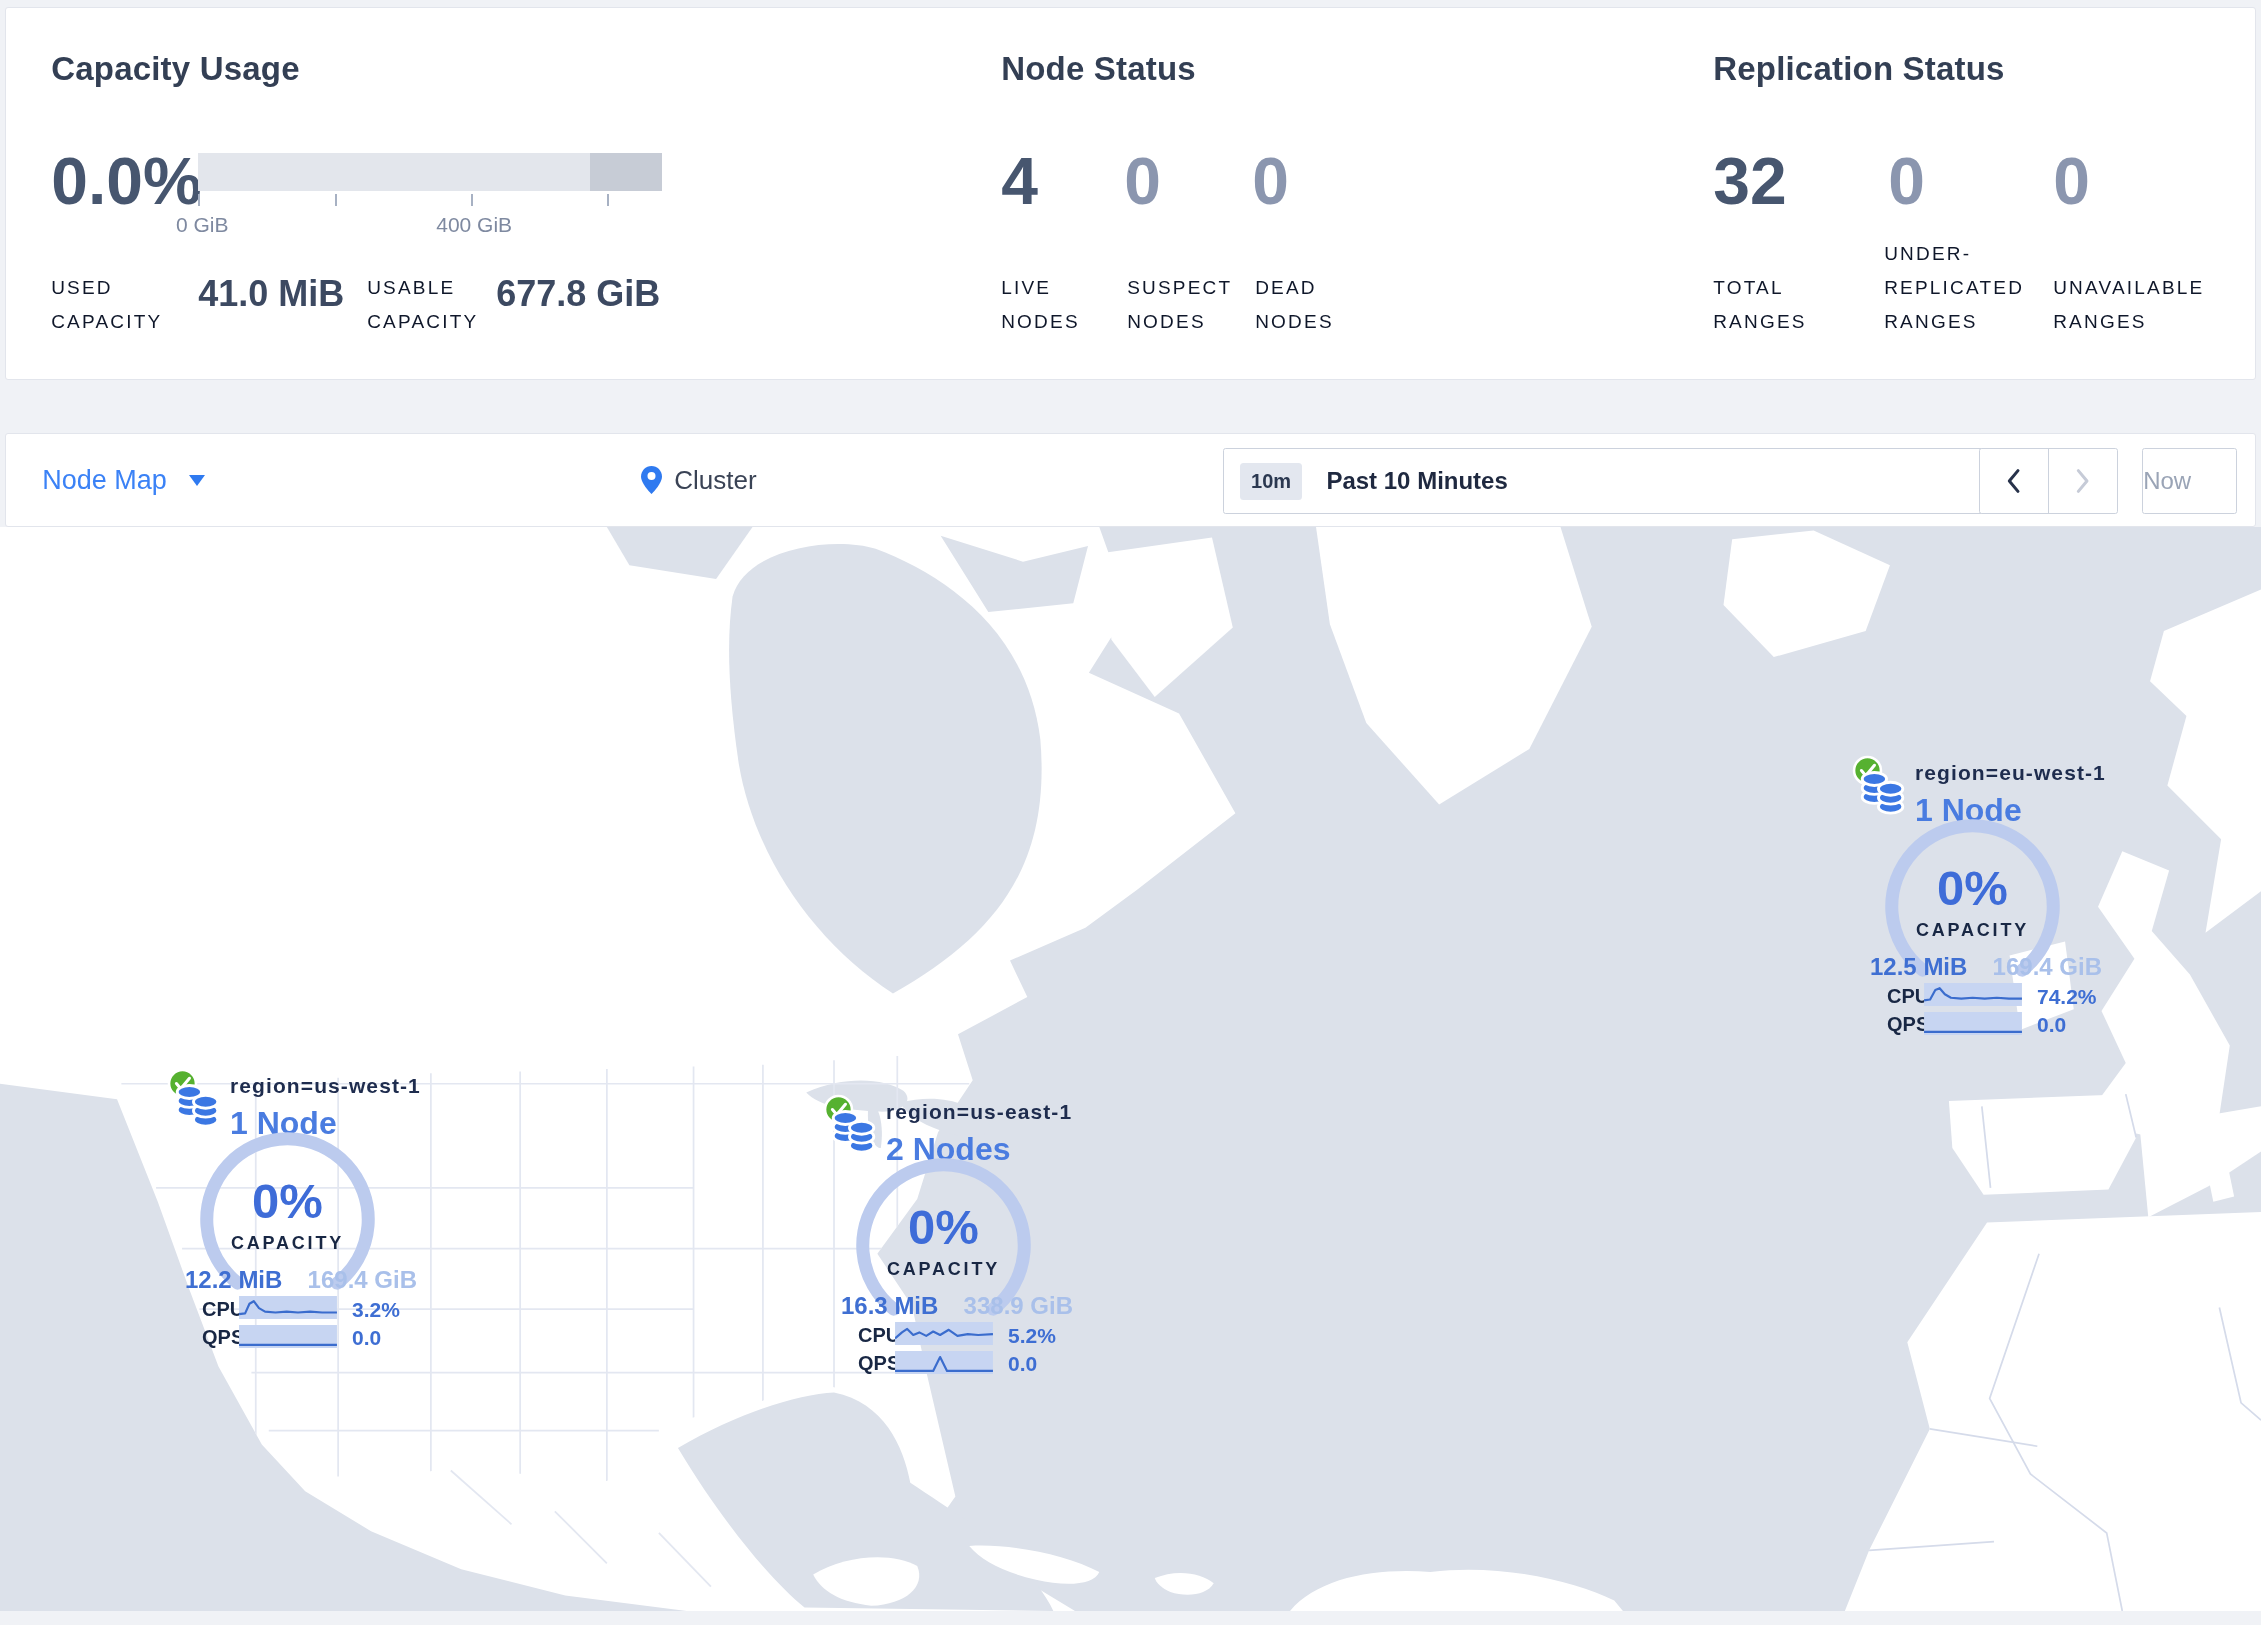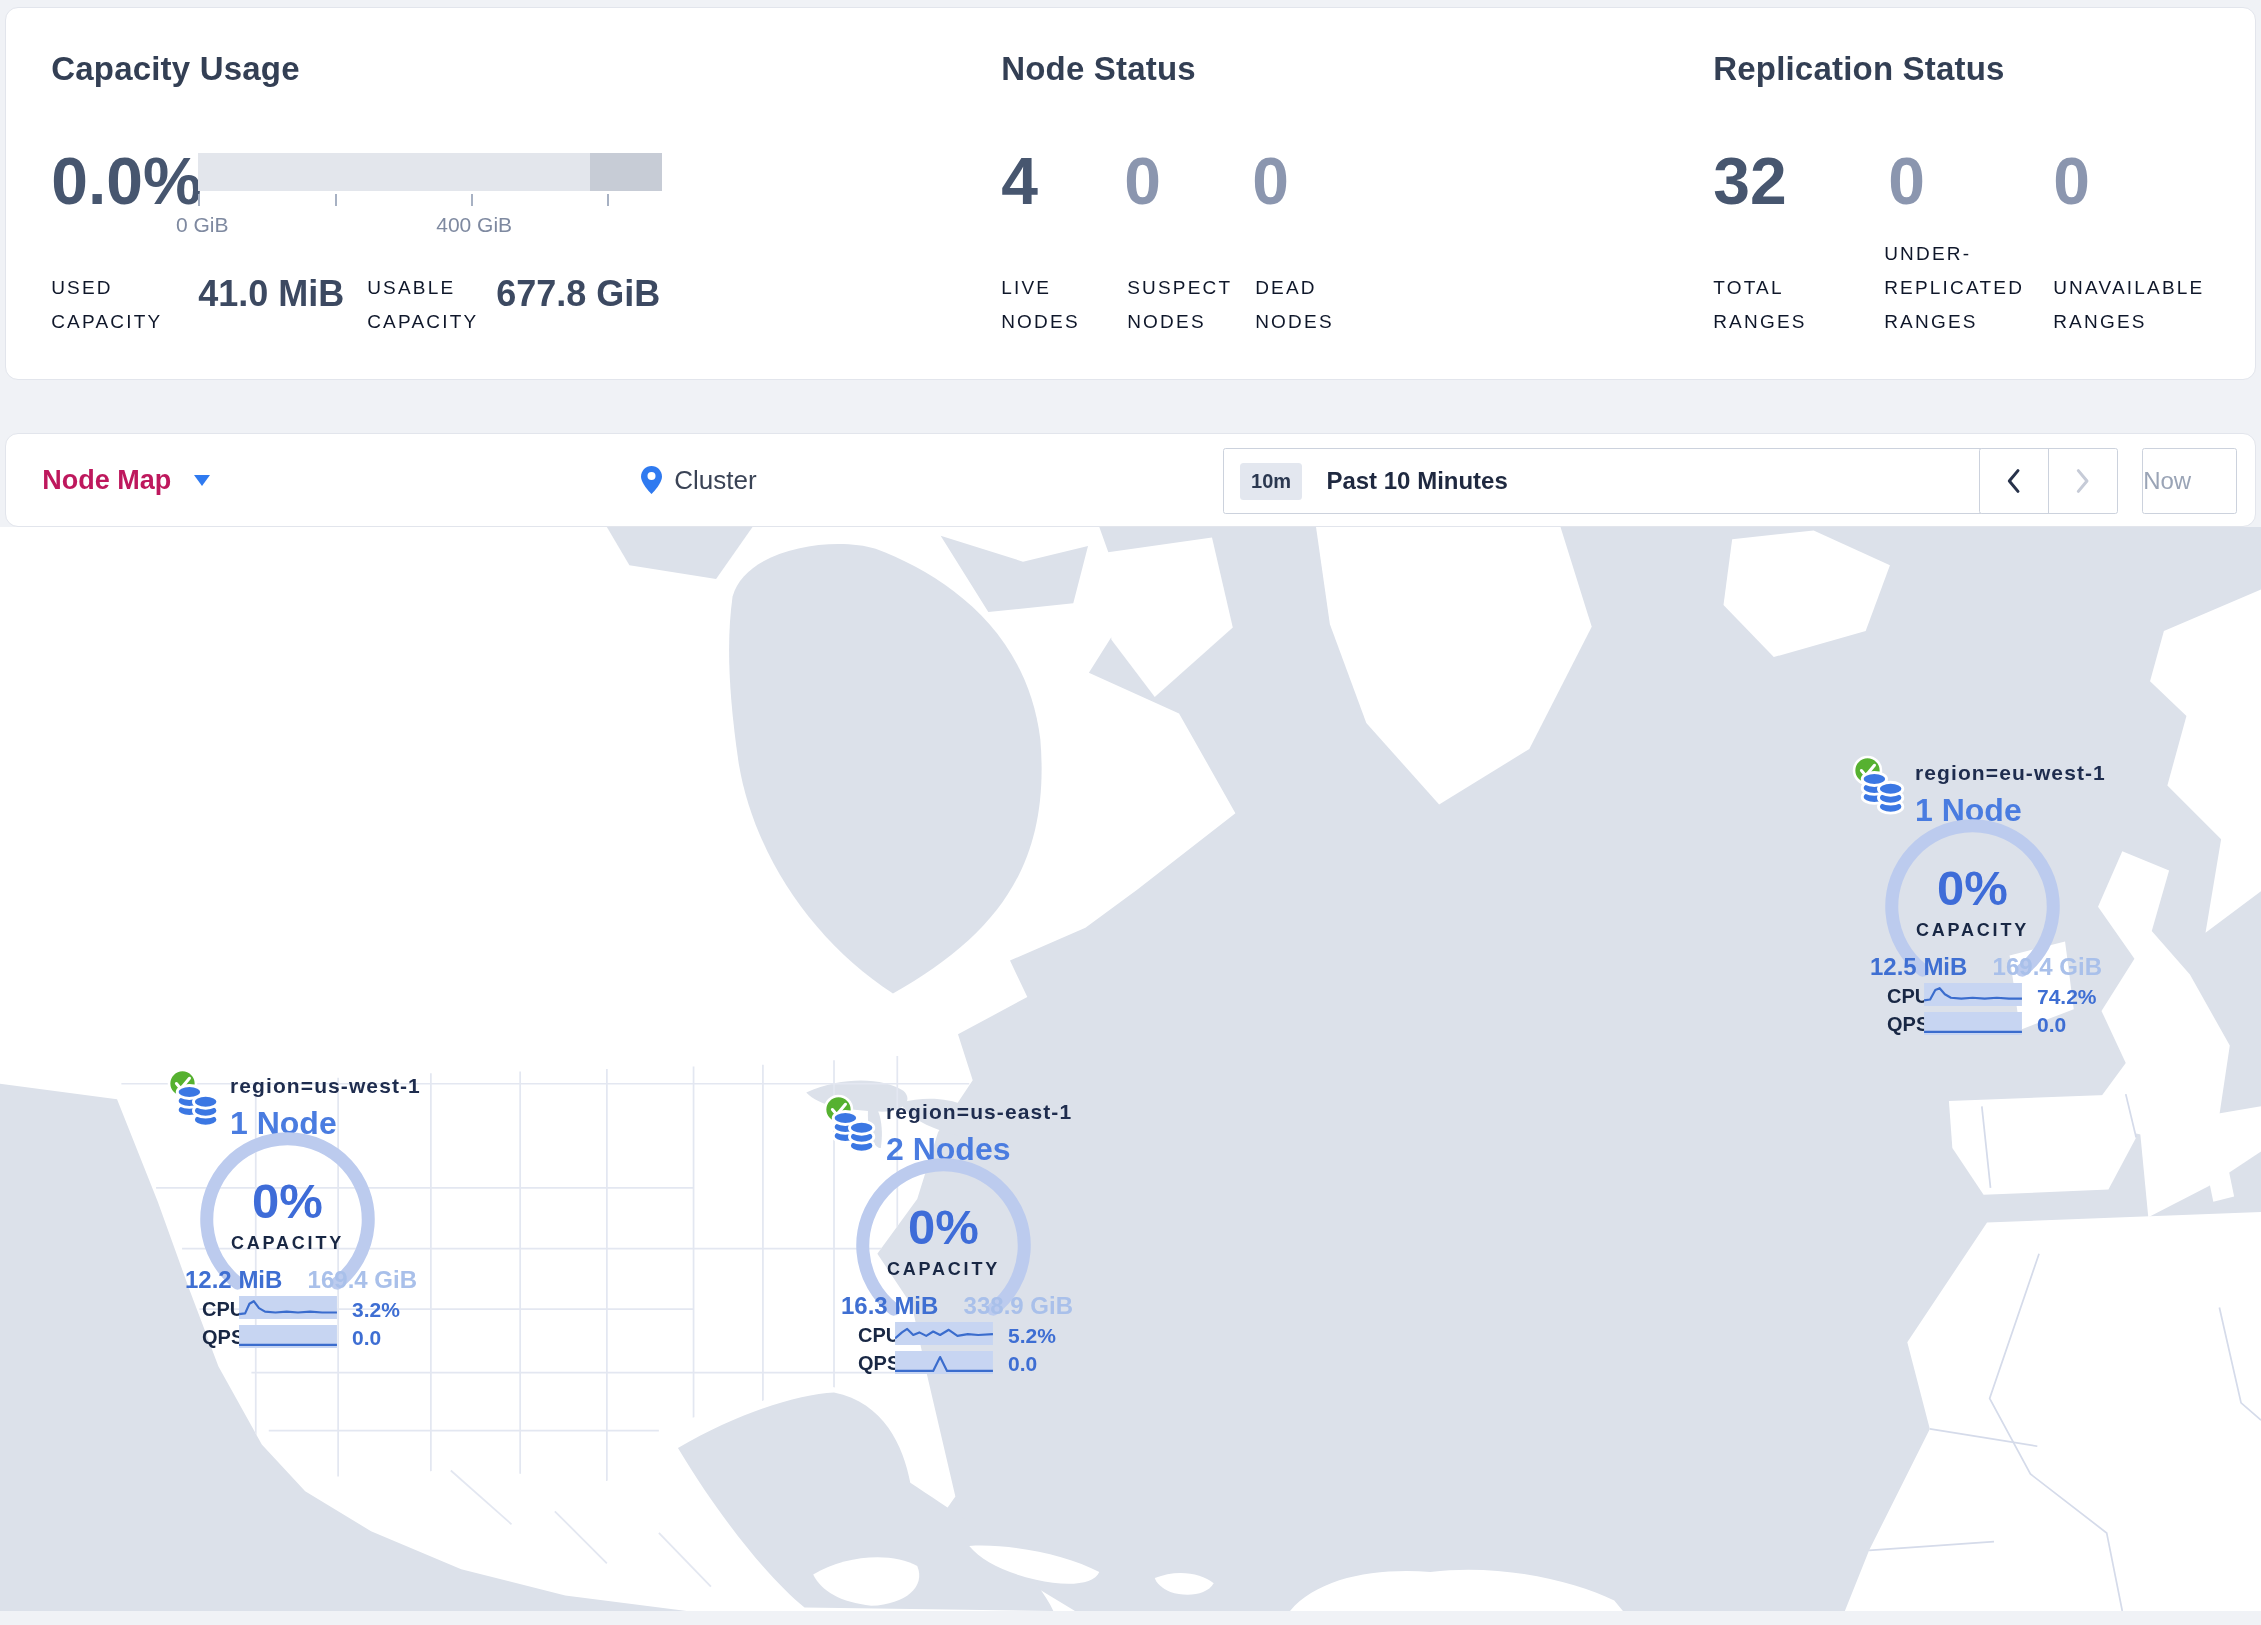--- a/index.html
+++ b/index.html
@@ -1,39 +1,39 @@
 <!DOCTYPE html>
 <html style="font-size:14px"><head>
 <meta charset="utf-8">
 <style>
   * { margin:0; padding:0; box-sizing:border-box; }
   html,body { background:#f0f2f6; }
   body { font-family:"Liberation Sans", sans-serif; color:#333f54; }
   #app { position:relative; width:2261px; height:1626px; background:#f0f2f6; overflow:hidden; }
 
-  .panel { position:absolute; background:#ffffff; border:0.9px solid #e2e5ec; border-radius:13px;padding-left:42px; }
+  .panel { position:absolute; background:#ffffff; border:0.9px solid #e2e5ec; border-radius:3px;padding-left:42px; }
 
   
   #stats { left:5.2px; top:7px; width:2251px; height:373px; }
   .grp-title { position:absolute; top:42px; font-size:33px; font-weight:600; color:#333f54; letter-spacing:0.2px; }
   .big-num { position:absolute; top:140px; font-size:66px; font-weight:700; color:#47566f; line-height:1; }
   .big-num.dim { color:#8b96af; }
   .stat-label { position:absolute; bottom:40px; font-size:19px; letter-spacing:2.2px; color:#0f172a; line-height:34px; }
   .stat-value { position:absolute; top:265px; font-size:36px; font-weight:600; color:#3c4961; }
 
   
   #cap-bar { position:absolute; left:192px; top:145px; width:464px; height:38px; background:#e3e6ec; }
   #cap-bar .dark-seg { position:absolute; right:0; top:0; height:100%; width:72px; background:#c7ccd6; }
   .tick { position:absolute; top:186px; width:1.7px; height:12px; background:#a7b1c3; }
   .tick-label { position:absolute; top:205px; font-size:21px; color:#7e89a0; transform:translateX(-50%); }
 
   
   #toolbar { left:5.2px; top:433px; width:2251px; height:94px; }
   #view-selector { position:absolute; left:36px; top:0; height:100%; display:flex; align-items:center; gap:22.5px; cursor:pointer; }
-  #view-selector .label { font-size:27px; font-weight:700; color:#be185d; }
+  #view-selector .label { font-size:27px; font-weight:400; color:#3b82f6; }
   .caret-down { width:0; height:0; border-left:8.7px solid transparent; border-right:8.7px solid transparent; border-top:11.3px solid #2f7af0; }
   #breadcrumb { position:absolute; left:635px; top:0; height:100%; display:flex; align-items:center; gap:12px; }
   #breadcrumb .label { font-size:26px; color:#3a4355; }
 
   .tb-box { position:absolute; top:14px; height:66px; background:#fff; border:1.7px solid #ccd2dd; border-radius:2.6px; display:flex; align-items:center; }
   #time-dropdown { left:1217px; width:868px; cursor:pointer; }
   #time-badge { margin-left:15.6px; background:#e3e7ef; border-radius:3.5px; padding:7px 11.3px; font-size:20px; font-weight:700; color:#2b3850; }
   #time-label { margin-left:24px; font-size:24px; font-weight:600; color:#1f2940; }
   #time-chevron { position:absolute; right:22.5px; }
   #time-stepper { left:1973px; width:139px; padding:0; }

